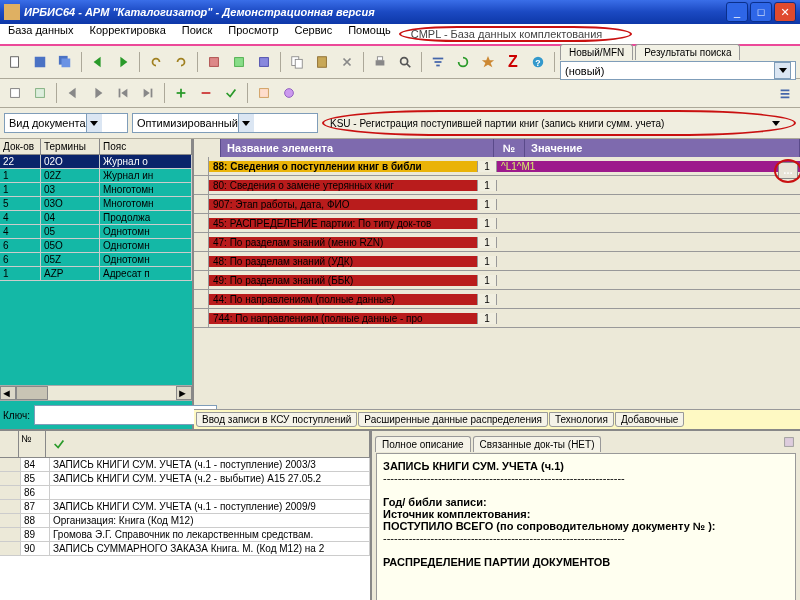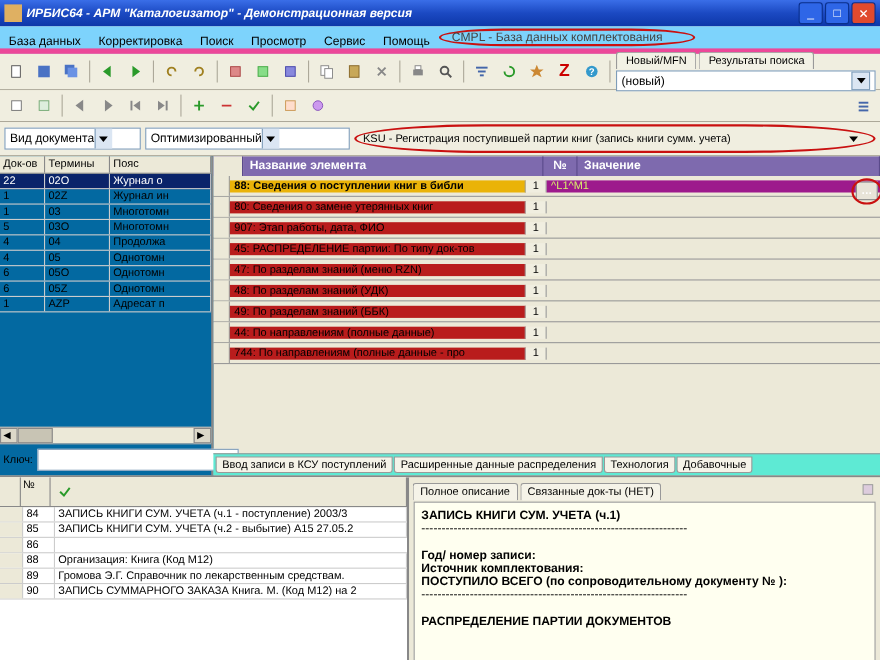--- a/index.html
+++ b/index.html
@@ -2,38 +2,38 @@
 <html><head>
 <meta charset="utf-8">
 <style>
 html,body{margin:0;padding:0;font-family:Tahoma,Arial,sans-serif;font-size:11px;background:#ece9d8;color:#000;width:800px;height:600px;overflow:hidden}
 .titlebar{height:24px;background:linear-gradient(to bottom,#3a6ee8,#1b49c2 50%,#0d37a8);color:#fff;display:flex;align-items:center;padding:0 4px}
 .titlebar .icon{width:16px;height:16px;background:#dfb062;margin-right:4px;display:inline-block}
 .titlebar .title{flex:1;font-weight:bold;font-style:italic}
 .titlebar .winbtns{display:flex;gap:2px}
 .titlebar .winbtn{width:20px;height:18px;background:#2e66e7;border:1px solid #0a2f8b;border-radius:3px;color:#fff;display:flex;align-items:center;justify-content:center;font-size:11px}
 .titlebar .winbtn.close{background:#e04a2e}
-.menubar{height:20px;background:#7dd3fc;border-bottom:5px solid #ec4899;display:flex;align-items:flex-end}
+.menubar{height:20px;background:#ffffff;border-bottom:2px solid #ec4899;display:flex;align-items:flex-start}
 .menubar span{padding:0 8px;cursor:default}
 .dblabel{flex:1}
 .dbovalwrap{position:relative;display:flex;align-items:center;height:100%}
 .dboval{border:2px solid #c91010;border-radius:50%/100%;padding:0 28px 0 10px;white-space:nowrap;color:#444}
 .toolbar{height:28px;background:#f0eee0;display:flex;align-items:center;gap:3px;padding:2px 4px;border-bottom:1px solid #aca899}
 .tb{width:20px;height:20px;border:1px solid transparent;display:flex;align-items:center;justify-content:center}
 .tb svg{width:14px;height:14px}
 .sep{width:1px;height:20px;background:#aca899;margin:0 2px}
 .tab{border:1px solid #999;border-bottom:none;padding:2px 8px;background:#f2f1e5;border-radius:3px 3px 0 0;margin-right:2px;font-size:10px}
 .tcombo{flex:1;height:18px;border:1px solid #7f9db9;background:#fff;padding:0 4px;display:flex;align-items:center;justify-content:space-between}
 .tcombo .arrow{width:15px;height:15px;background:#dbe6f3;border:1px solid #7f9db9;display:flex;align-items:center;justify-content:center}
 .row3{display:flex;align-items:center;height:26px;padding:2px 4px;gap:4px;border-bottom:1px solid #aca899;background:#f0eee0}
 .combo{height:18px;border:1px solid #7f9db9;background:#fff;display:flex;align-items:center;padding-left:4px}
 .combo .arrow{width:15px;height:100%;background:#dbe6f3;border-left:1px solid #7f9db9;display:flex;align-items:center;justify-content:center}
 .oval2{border:2px solid #c91010;border-radius:50%/100%;padding:0 14px 0 6px;display:flex;align-items:center;height:22px;flex:1;font-size:10px}
 .main{display:flex;height:290px;border-bottom:2px solid #888}
-.left{width:192px;border-right:2px solid #888;display:flex;flex-direction:column;background:#0369a1}
+.left{width:192px;border-right:2px solid #888;display:flex;flex-direction:column;background:#14b8a6}
 .gridhdr{display:flex;background:#ece9d8;border-bottom:1px solid #888;font-size:10px}
 .gridhdr div{border-right:1px solid #888;padding:2px 3px}
 .gridrow{display:flex;border-bottom:1px solid #ccc;font-size:10px}
 .gridrow div{border-right:1px solid #ccc;padding:1px 3px;overflow:hidden;white-space:nowrap}
 .gridrow.sel{background:#0a246a;color:#fff}
 .c1{width:34px}
 .c2{width:52px}
 .c3{flex:1}
 .leftfoot{padding:3px;border-top:1px solid #aaa;display:flex;align-items:center;gap:4px;font-size:10px}
 .leftfoot input{flex:1;height:16px;border:1px solid #7f9db9}
@@ -49,21 +49,21 @@
 .wsrow .wc1{width:14px;background:#ece9d8;border-right:1px solid #999;height:100%}
 .wsrow .wc2{flex:0 0 260px;padding:0 4px;border-right:1px solid #999;overflow:hidden;white-space:nowrap;background:#b91c1c}
 .wsrow .wc3{width:18px;text-align:center;border-right:1px solid #999;background:#f0eee0}
 .wsrow .wc4{flex:1;padding:0 4px;background:#fffff0;position:relative}
 .wsrow.sel .wc2{font-weight:bold;background:#eab308}
 .wsrow.sel .wc4{background:#9d1a8c;color:#fff}
 .wc4 .valtxt{color:#d00}
 .wsrow.sel .wc4 .valtxt{color:#d7f269}
 .dotbtn{position:absolute;right:2px;top:1px;width:18px;height:15px;background:#e8e4d8;border:1px solid #888;display:flex;align-items:center;justify-content:center;font-weight:bold}
 .redcirc{position:absolute;right:-2px;top:-2px;width:24px;height:20px;border:2px solid #c91010;border-radius:50%}
-.tabs{display:flex;border-top:1px solid #999;padding:2px;font-size:10px;background:#5eead4}
+.tabs{display:flex;border-top:1px solid #999;padding:2px;font-size:10px;background:#fef9c3}
 .tabs span{border:1px solid #999;padding:1px 5px;margin-right:1px;background:#f5f3e8;border-radius:0 0 3px 3px}
 .bottom{display:flex;height:200px}
 .bleft{width:370px;display:flex;flex-direction:column;border-right:2px solid #888;background:#fff}
 .blhdr{display:flex;background:#ece9d8;border-bottom:1px solid #888;font-size:10px}
 .blhdr div{border-right:1px solid #888;padding:2px}
 .blrow{display:flex;border-bottom:1px solid #ccc;font-size:10px}
 .blrow div{border-right:1px solid #ccc;padding:1px 3px;overflow:hidden;white-space:nowrap}
 .bc0{width:14px;background:#ece9d8}
 .bc1{width:22px}
 .bc2{flex:1}
@@ -486,20 +486,25 @@
           <div class="bc0"></div>
           <div class="bc1">85</div>
           <div class="bc2">ЗАПИСЬ КНИГИ СУМ. УЧЕТА (ч.2 - выбытие)  А15 27.05.2</div>
         </div>
         <div class="blrow">
           <div class="bc0"></div>
           <div class="bc1">86</div>
         </div>
         <div class="blrow">
           <div class="bc0"></div>
+          <div class="bc1">87</div>
+          <div class="bc2">ЗАПИСЬ КНИГИ СУМ. УЧЕТА (ч.1 - поступление)  2009/9</div>
+        </div>
+        <div class="blrow">
+          <div class="bc0"></div>
           <div class="bc1">88</div>
           <div class="bc2">   Организация: Книга (Код M12)</div>
         </div>
         <div class="blrow">
           <div class="bc0"></div>
           <div class="bc1">89</div>
           <div class="bc2">Громова Э.Г. Справочник по лекарственным средствам.</div>
         </div>
         <div class="blrow">
           <div class="bc0"></div>
@@ -518,20 +523,20 @@
       <div style="flex:1"></div>
       <div class="tb">
           <svg viewBox="0 0 16 16">
             <rect x="3" y="3" width="10" height="10" fill="#dcd" stroke="#999"></rect>
           </svg>
         </div>
     </div>
     <div class="brdesc">
       <b>ЗАПИСЬ КНИГИ СУМ. УЧЕТА (ч.1)</b><br>
       <span>------------------------------------------------------------------</span><br><br>
-      <b>Год/ номер записи:</b><br>
+      <b>Год/ библи записи:</b><br>
       <b>Источник комплектования:</b><br>
       <b>ПОСТУПИЛО ВСЕГО (по сопроводительному документу № ):</b><br>
       <span>------------------------------------------------------------------</span><br><br>
       <b>РАСПРЕДЕЛЕНИЕ ПАРТИИ ДОКУМЕНТОВ</b>
     </div>
   </div>
 </div>
 
 </body></html>

